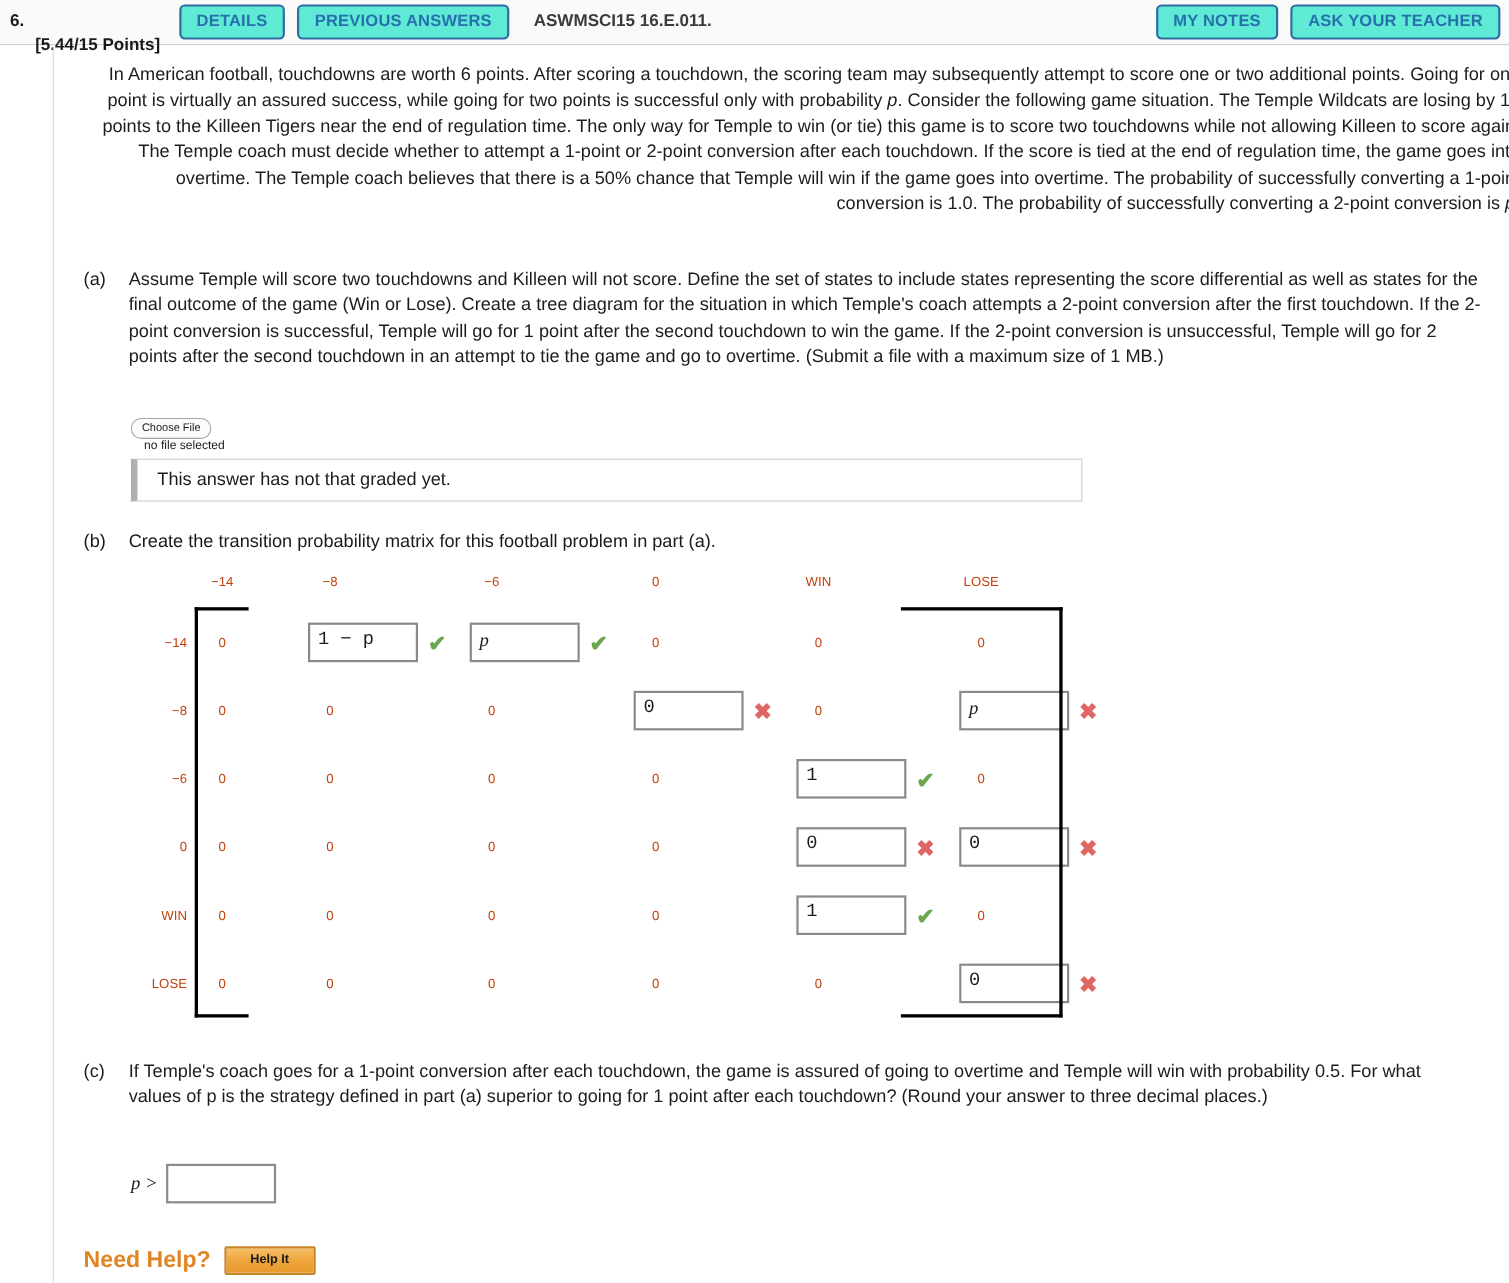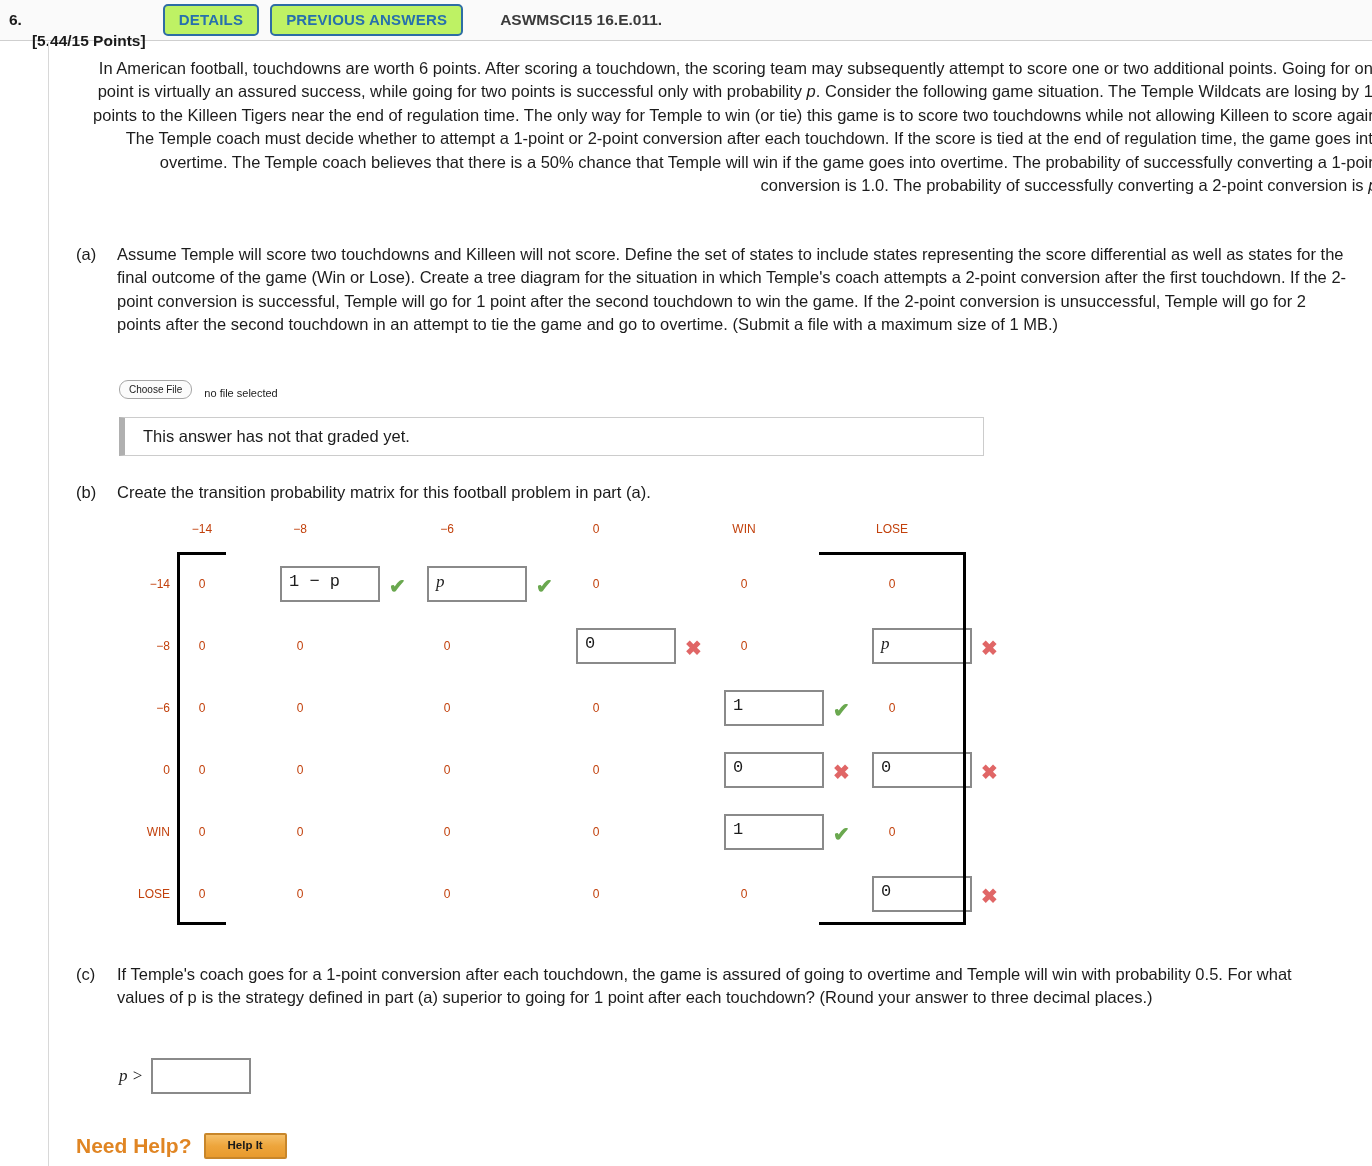--- a/index.html
+++ b/index.html
@@ -39,38 +39,38 @@
     font-size: 15.5px;
     font-weight: bold;
     color: #1a1a1a;
     margin-left: 10px;
     white-space: nowrap;
     margin-top: 42px;
   }
   .hdr-btn {
     border: 2px solid #2e6da4;
     border-radius: 5px;
-    background: #bef264;
+    background: #5eead4;
     color: #2770ad;
     font-family: "Liberation Sans", sans-serif;
     font-size: 15px;
     font-weight: bold;
     letter-spacing: 0.2px;
     padding: 6px 14px 7px 14px;
     cursor: pointer;
     white-space: nowrap;
     line-height: 1;
   }
   .hdr-details { margin-left: 17px; }
   .hdr-prev { margin-left: 11px; }
   .qcode {
     font-size: 15.5px;
     font-weight: bold;
     color: #3b3b3b;
-    margin-left: 37px;
+    margin-left: 22px;
     white-space: nowrap;
   }
   .hdr-right {
     margin-left: auto;
     display: flex;
     align-items: center;
     padding-right: 8px;
   }
   .hdr-notes { margin-right: 11px; }
 
@@ -114,21 +114,22 @@
   .part-a { left: 76px; top: 243px; width: 1275px; }
   .part-c { left: 76px; top: 963px; width: 1265px; }
   .v { font-style: italic; }
 
   
   .fileRow {
     position: absolute;
     left: 119px;
     top: 380px;
     display: flex;
-    align-items: flex-end;
+    align-items: flex-start;
+    flex-direction: column;
   }
   .choose-file {
     border: 1px solid #a6a6a6;
     border-radius: 9px;
     background: #fbfbfb;
     font-family: "Liberation Sans", sans-serif;
     font-size: 10px;
     color: #1a1a1a;
     padding: 3px 9px 3px 9px;
     cursor: pointer;
@@ -268,20 +269,24 @@
 </style>
 </head>
 <body>
 
 <div class="qheader">
   <span class="qnum">6.</span>
   <span class="qpoints">[5.44/15 Points]</span>
   <button class="hdr-btn hdr-details">DETAILS</button>
   <button class="hdr-btn hdr-prev">PREVIOUS ANSWERS</button>
   <span class="qcode">ASWMSCI15 16.E.011.</span>
+  <div class="hdr-right">
+    <button class="hdr-btn hdr-notes">MY NOTES</button>
+    <button class="hdr-btn">ASK YOUR TEACHER</button>
+  </div>
 </div>
 
 <div class="leftrule"></div>
 
 <div class="intro">
   <span>In American football, touchdowns are worth 6 points. After scoring a touchdown, the scoring team may subsequently attempt to score one or two additional points. Going for one point is virtually an assured success, while going for two points is successful only with probability </span><span class="v">p</span><span>. Consider the following game situation. The Temple Wildcats are losing by 14 points to the Killeen Tigers near the end of regulation time. The only way for Temple to win (or tie) this game is to score two touchdowns while not allowing Killeen to score again. The Temple coach must decide whether to attempt a 1-point or 2-point conversion after each touchdown. If the score is tied at the end of regulation time, the game goes into overtime. The Temple coach believes that there is a 50% chance that Temple will win if the game goes into overtime. The probability of successfully converting a 1-point conversion is 1.0. The probability of successfully converting a 2-point conversion is </span><span class="v">p</span><span>.</span>
 </div>
 
 <div class="part part-a">
   <div class="part-label">(a)</div>

